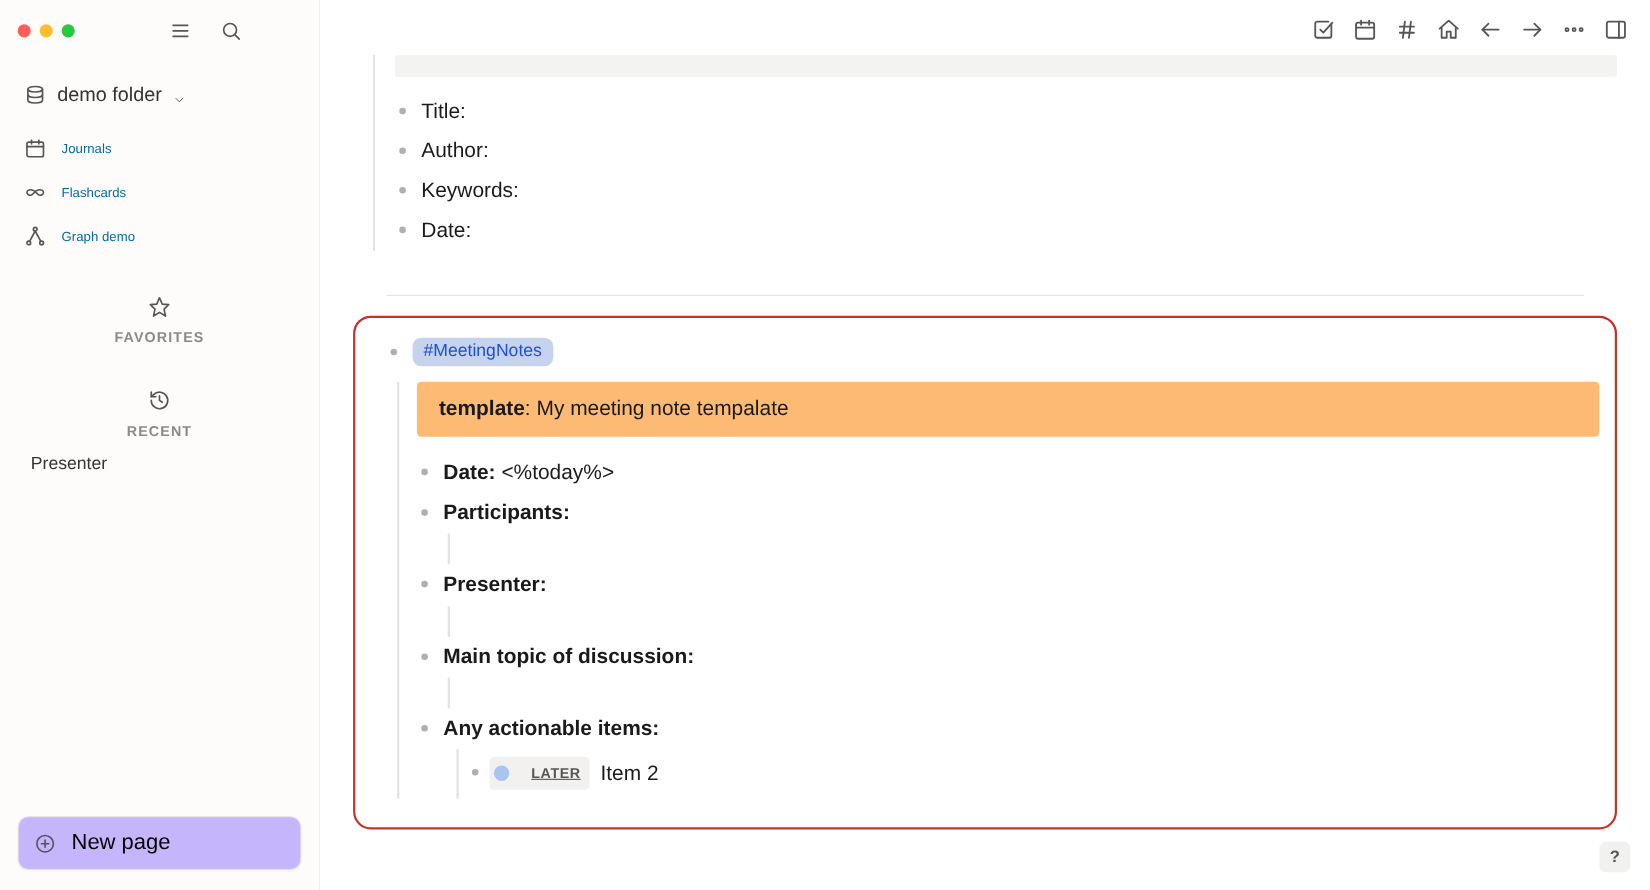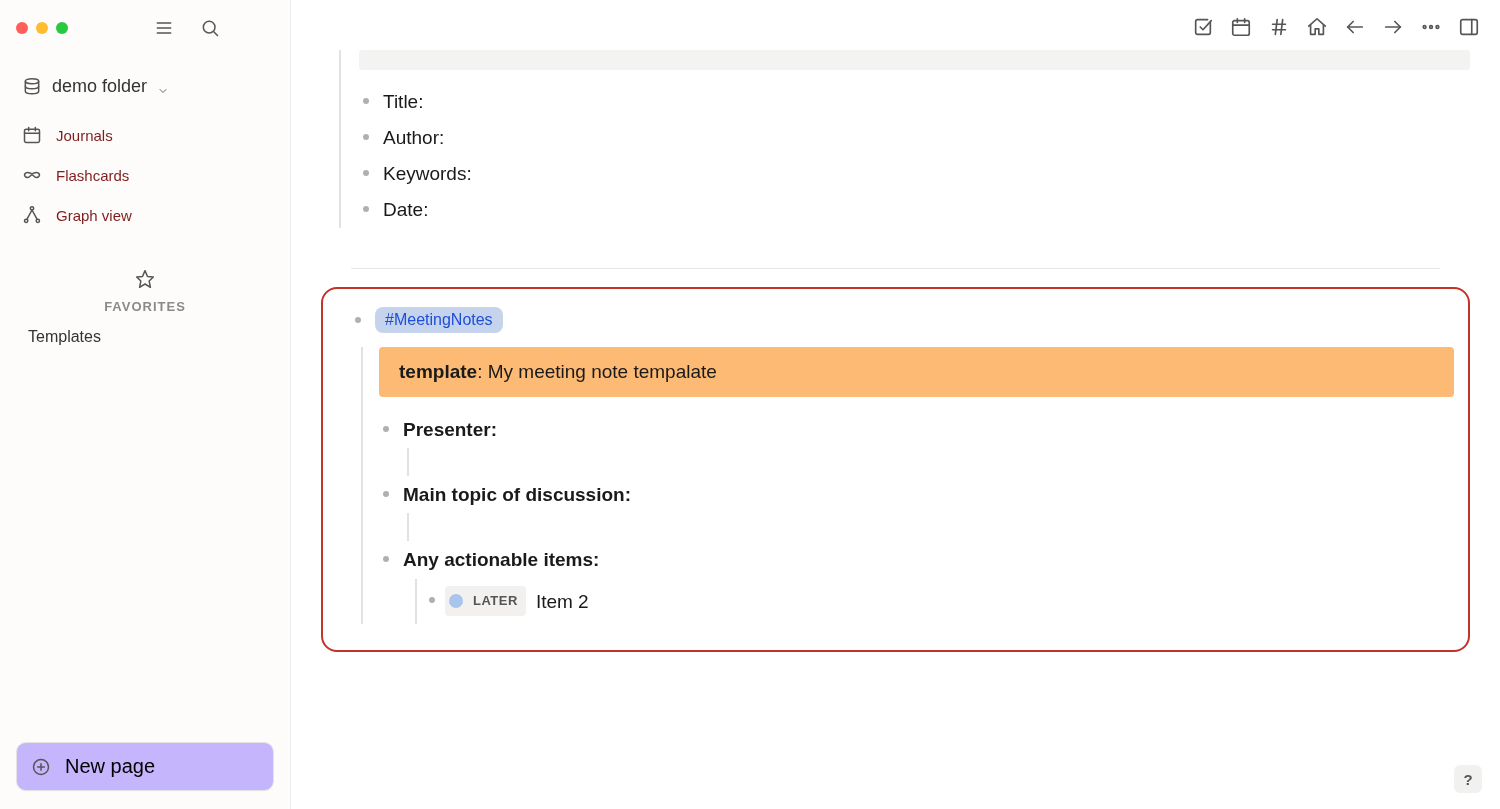--- a/index.html
+++ b/index.html
@@ -10,21 +10,21 @@
   .traffic { display: flex; gap: 8px; align-items: center; height: 28px; }
   .dot { width: 12px; height: 12px; border-radius: 50%; }
   .dot.red { background:#ff5f57; }
   .dot.yellow { background:#febc2e; }
   .dot.green { background:#28c840; }
   .topbar-left-icons { display:flex; gap:26px; margin-left:78px; align-items:center; }
   .icon { width:20px; height:20px; display:inline-flex; align-items:center; justify-content:center; color:#555; }
   .icon svg { width: 100%; height: 100%; stroke: currentColor; fill: none; stroke-width: 1.8; stroke-linecap: round; stroke-linejoin: round; }
 
   .folder-row { display:flex; align-items:flex-end; gap:10px; margin-top: 30px; font-size:18px; font-weight:500; color:#333; padding:4px 6px; border-radius:6px; }
-  .sidebar-item { display:flex; align-items:center; gap:14px; font-size:15px; color:#7f1d1d; padding:10px 6px; border-radius:6px; cursor:pointer; }
+  .sidebar-item { display:flex; align-items:center; gap:14px; font-size:12px; color:#0369a1; padding:10px 6px; border-radius:6px; cursor:pointer; }
   .sidebar-list { margin-top:14px; }
   .section-label { display:flex; align-items:center; gap:10px; font-size:13px; letter-spacing:1px; color:#8a8a8a; font-weight:600; margin-top:28px; padding:6px;flex-direction:column; }
   .recent-item { font-size:16px; color:#333; padding:8px 6px 8px 12px; }
 
   .new-page { position:absolute; left:16px; right:16px; bottom:18px; display:flex; align-items:center; gap:14px; border:1px solid #e4e4e4; background:#c4b5fd; border-radius:10px; padding:12px 14px; font-size:20px; box-shadow:0 1px 1px rgba(0,0,0,0.02); }
 
   .main { flex:1; height:100%; position:relative; background:#fff; border-left:1px solid #eee; overflow:hidden; }
 
   .toolbar-right { position:absolute; top:8px; right:12px; display:flex; gap:16px; align-items:center; padding:8px; }
   .toolbar-right .icon { width:22px; height:22px; color:#555; }
@@ -54,21 +54,21 @@
   ul.bullets2 { list-style:none; margin-left:16px; margin-top:14px; }
   ul.bullets2 > li { position:relative; padding-left:24px; font-size:19px; line-height:1.95; color:#1a1a1a; }
   ul.bullets2 > li::before { content:""; position:absolute; left:4px; top:15px; width:6px; height:6px; border-radius:50%; background:#b0b0b0; }
   ul.bullets2 > li > b { font-weight:700; }
 
   .subline { border-left:2.5px solid #e2e2e2; height:28px; margin-left:4px; margin-top:0px; }
 
   .task-row { display:flex; align-items:center; gap:10px; margin-left:4px; padding-left:0; }
   .task-row-wrap { position:relative; padding-left:24px; margin-left:12px; border-left:2.5px solid #e2e2e2; padding-top:4px; padding-bottom:4px;}
   .task-row-wrap::before { content:""; position:absolute; left:12px; top:18px; width:6px; height:6px; border-radius:50%; background:#b0b0b0; }
-  .status-chip { display:inline-flex; align-items:center; gap:10px; background:#f2f1ef; border-radius:4px; padding:2px 8px 2px 4px; font-size:13px; font-weight:700; letter-spacing:0.5px; color:#555; }
+  .status-chip { display:inline-flex; align-items:center; gap:20px; background:#f2f1ef; border-radius:4px; padding:2px 8px 2px 4px; font-size:13px; font-weight:700; letter-spacing:0.5px; color:#555;text-decoration:underline; }
   .status-dot { width:14px; height:14px; border-radius:50%; background:#a9c5ee; }
   .task-text { font-size:19px; }
 
   .help { position:absolute; right:18px; bottom:16px; width:28px; height:28px; border-radius:6px; background:#f1f1f0; display:flex; align-items:center; justify-content:center; font-size:15px; font-weight:700; color:#555; }
 
   .chev { width:12px; height:12px; }
 
 </style>
 </head>
 <body>
@@ -133,35 +133,45 @@
     </div>
     <div class="sidebar-item">
       <span class="icon">
         <svg viewBox="0 0 24 24">
             <circle cx="12" cy="4" r="2"></circle>
             <circle cx="5" cy="19" r="2"></circle>
             <circle cx="19" cy="19" r="2"></circle>
             <path d="M12 6 L6 17 M12 6 L18 17"></path>
           </svg>
       </span>
-      <span>Graph view</span>
+      <span>Graph demo</span>
     </div>
   </div>
 
   <div class="section-label">
     <span class="icon">
       <svg viewBox="0 0 24 24">
           <polygon points="12 2 15 9 22 9.5 17 14.5 18.5 22 12 18 5.5 22 7 14.5 2 9.5 9 9"></polygon>
         </svg>
     </span>
     <span>FAVORITES</span>
   </div>
 
+  <div class="section-label">
+    <span class="icon">
+      <svg viewBox="0 0 24 24">
+          <path d="M3 12a9 9 0 1 0 2.6-6.3L3 8"></path>
+          <polyline points="3 3 3 8 8 8"></polyline>
+          <polyline points="12 7 12 12 15 14"></polyline>
+        </svg>
+    </span>
+    <span>RECENT</span>
+  </div>
   <div class="recent-item">
-    <span>Templates</span>
+    <span>Presenter</span>
   </div>
 
   <button class="new-page">
     <span class="icon">
       <svg viewBox="0 0 24 24">
           <circle cx="12" cy="12" r="9"></circle>
           <line x1="12" y1="8" x2="12" y2="16"></line>
           <line x1="8" y1="12" x2="16" y2="12"></line>
         </svg>
     </span>
@@ -248,20 +258,24 @@
         <span class="outer-dot"></span>
         <span class="tag-pill">#MeetingNotes</span>
       </div>
 
       <div class="inner-block">
         <div class="template-bar">
           <span class="k">template</span><span>: My meeting note tempalate</span>
         </div>
 
         <ul class="bullets2">
+          <li><b>Date: </b><span>&lt;%today%&gt;</span></li>
+          <li><b>Participants:</b>
+            <div class="subline"></div>
+          </li>
           <li><b>Presenter:</b>
             <div class="subline"></div>
           </li>
           <li><b>Main topic of discussion:</b>
             <div class="subline"></div>
           </li>
           <li><b>Any actionable items:</b>
             <div class="task-row-wrap">
               <div class="task-row">
                 <span class="status-chip">

